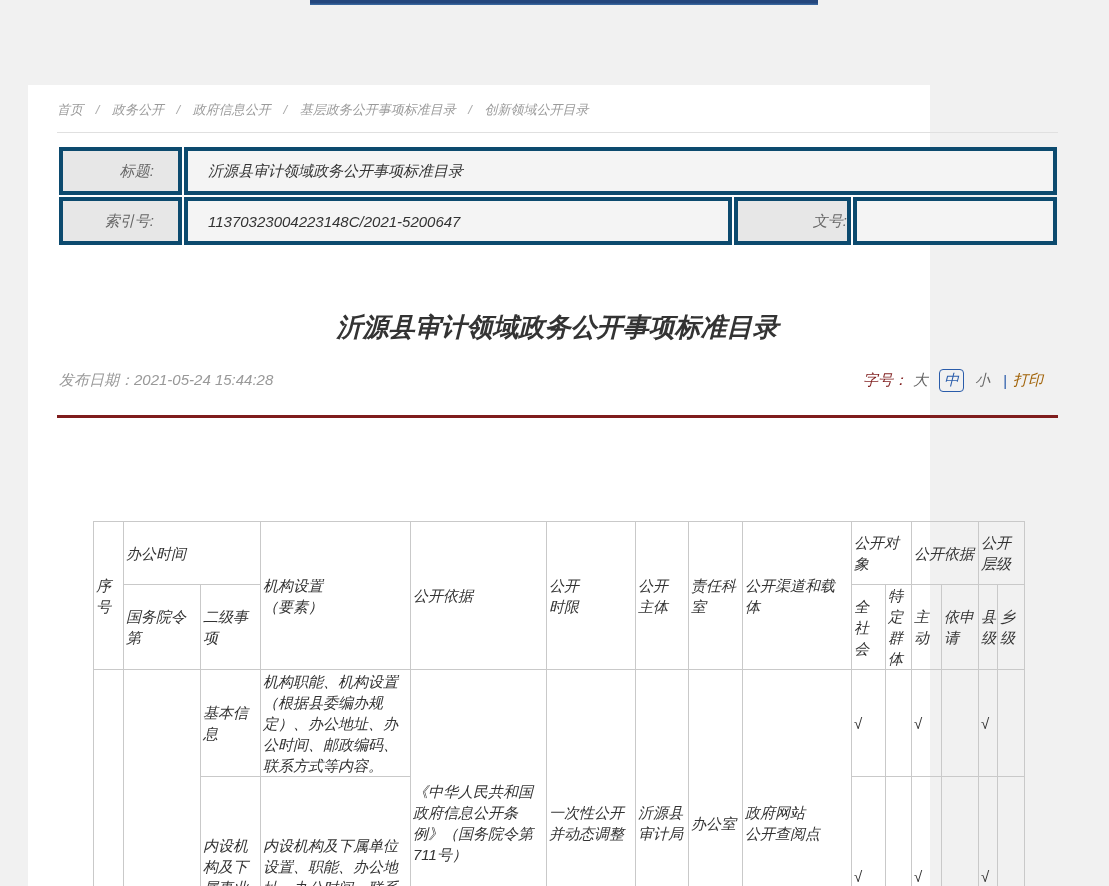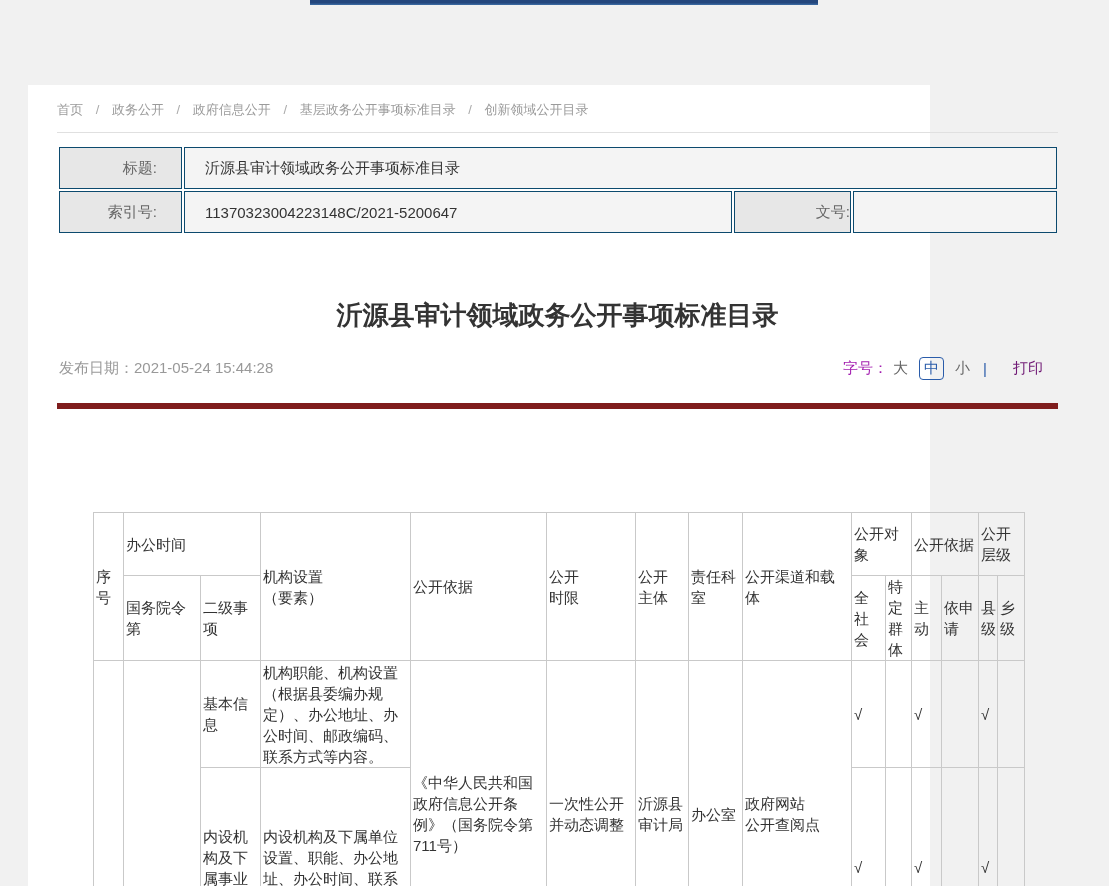--- a/index.html
+++ b/index.html
@@ -6,49 +6,49 @@
   body{
     width:1109px;height:886px;overflow:hidden;position:relative;
     background:#f1f1f1;
     font-family:"Liberation Sans","DejaVu Sans",sans-serif;
     color:#333;
   }
   
   .topbar{position:absolute;left:310px;top:0;width:508px;height:5px;
     background:linear-gradient(to bottom,#24477d 55%,#3e6ea6);}
   
-  .card{position:absolute;left:28px;top:85px;width:902px;height:801px;background:#ffffff;}
+  .card{position:absolute;left:28px;top:85px;width:902px;height:801px;background:#ffffff;font-style:italic;}
   .inner{margin:0 35px 0 29px;width:1001px;}
   
   .crumbs{padding-top:16px;padding-bottom:13px;border-bottom:1px solid #e0e0e0;
     font-size:13px;color:#9b9b9b;}
   .crumbs span{display:inline-block;}
   .crumb{cursor:pointer;}
   .crumb-sep{margin:0 9px;color:#aaa;}
   
   table.meta{margin-top:12px;border-collapse:separate;border-spacing:2px;
     table-layout:fixed;width:1001px;font-size:15px;}
-  table.meta td{height:38px;border:1px solid #0c4a6e;margin-top:31px;}
+  table.meta td{height:38px;border:4px solid #0c4a6e;margin-top:31px;}
   td.ml{background:#e7e7e7;color:#666;text-align:right;padding-right:24px;}
   td.ml2{padding-right:0;}
   td.mv{background:#f4f4f4;color:#333;text-align:left;padding-left:20px;}
   
   .art-title{margin:60px 0 0 0;text-align:center;font-size:26px;font-weight:bold;
     color:#333;line-height:40px;}
-  .pubrow{margin-top:18px;height:30px;padding-bottom:20px;border-bottom:6px solid #7f1d1d;
+  .pubrow{margin-top:18px;height:30px;padding-bottom:20px;border-bottom:3px solid #7f1d1d;
     display:flex;justify-content:space-between;align-items:center;
     font-size:15px;color:#999;}
   .pub-left{padding-left:2px;}
   .pub-right{padding-right:15px;color:#666;display:flex;align-items:center;}
-  .fs-label{color:#a21caf;}
+  .fs-label{color:#7f1d1d;}
   .fs-btn{color:#666;margin:0 5px;cursor:pointer;}
   .fs-btn.active{color:#2a5caa;border:1px solid #2a5caa;border-radius:4px;
     padding:1px 4px;margin:0 6px;}
   .fs-sep{color:#2a5caa;margin:0 6px 0 8px;}
-  .print{color:#701a75;margin-left:20px;cursor:pointer;}
+  .print{color:#a16207;margin-left:0;cursor:pointer;}
   
   table.cat{margin:103px 0 0 36px;border-collapse:collapse;table-layout:fixed;
     width:931px;font-size:15px;color:#333;}
   table.cat th,table.cat td{border:1px solid #c9c9c9;font-weight:normal;
     text-align:left;vertical-align:middle;padding:0 2px;
     white-space:pre-line;line-height:21px;overflow:hidden;}
   tr.h1{height:63px;} tr.h2{height:85px;} tr.b1{height:107px;} tr.b2{height:200px;}
   td.vt{vertical-align:top;}
   td.pt1{padding-top:9px;} td.pt2{padding-top:21px;}
 </style>

